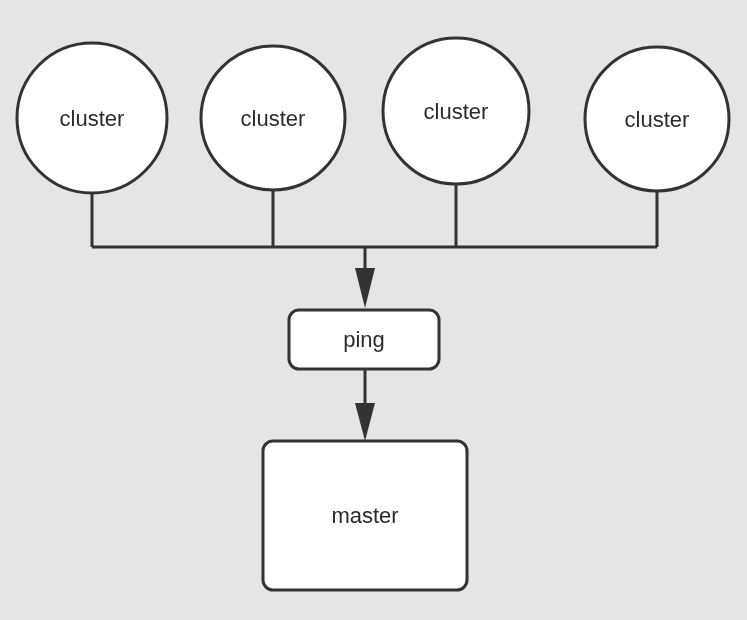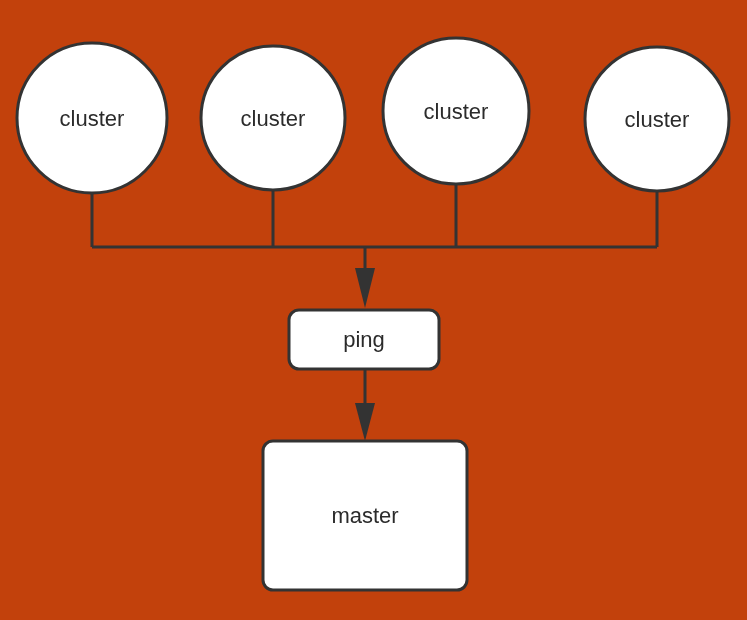--- a/index.html
+++ b/index.html
@@ -12,21 +12,21 @@
     width: 747px;
     height: 620px;
     font-family: "Liberation Sans", "DejaVu Sans", sans-serif;
     overflow: hidden;
     position: relative;
   }
   #diagram-root {
     position: relative;
     width: 747px;
     height: 620px;
-    background: #c2410c;
+    background: #e5e5e5;
   }
   svg.diagram-canvas {
     position: absolute;
     left: 0;
     top: 0;
     width: 747px;
     height: 620px;
     display: block;
   }
   .node-shape {

